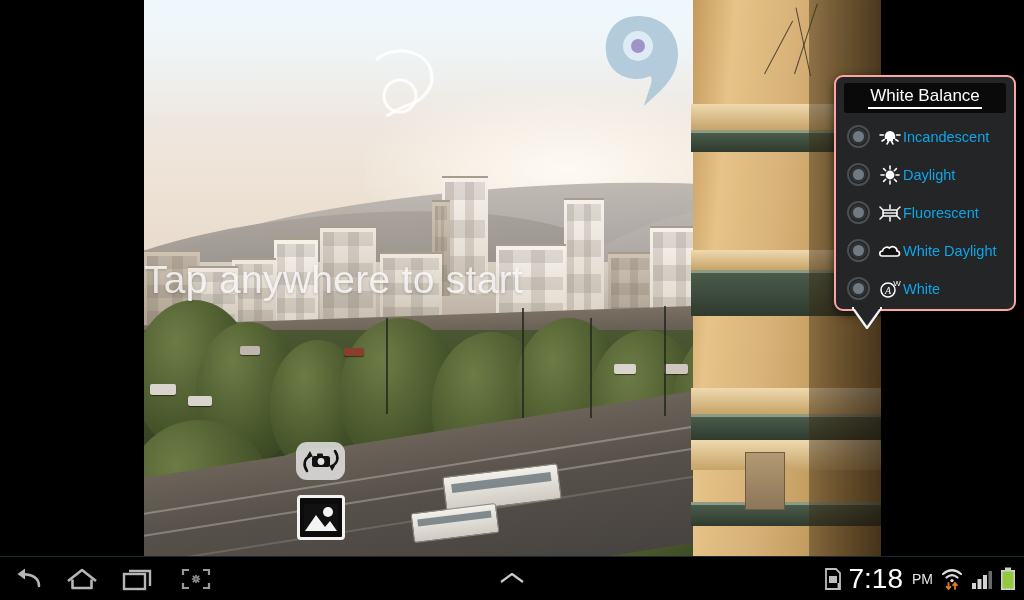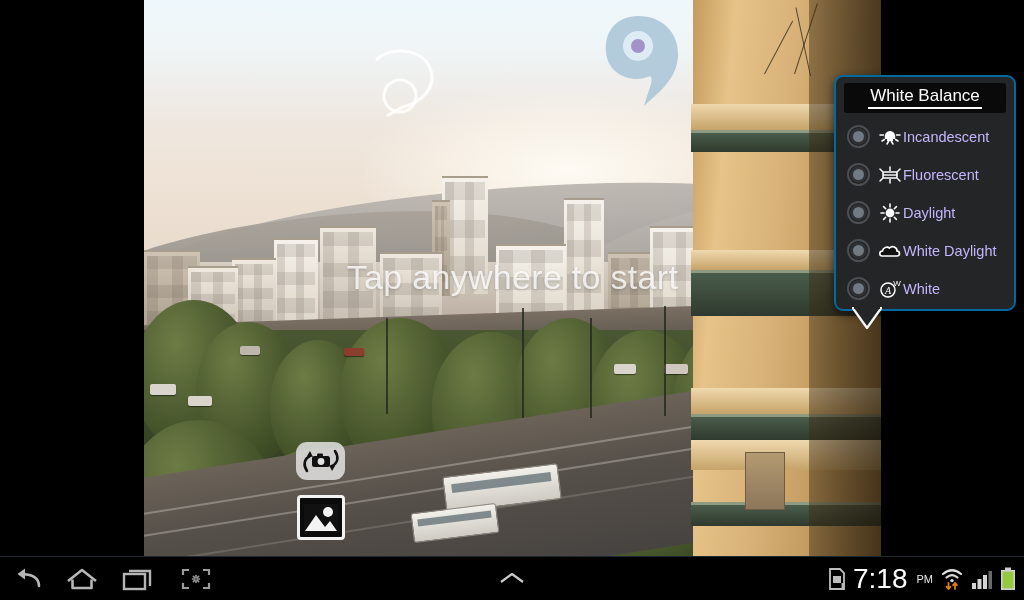--- a/index.html
+++ b/index.html
@@ -75,61 +75,61 @@
     border-top:3px solid #8e9a82; }
   .slab2{ position:absolute; background:linear-gradient(180deg,#efd9ae,#c6a368); }
   .antenna{ position:absolute; width:1px; background:rgba(40,35,28,.75);
     transform-origin:bottom center; }
   .box{ position:absolute; background:linear-gradient(180deg,#b39a72,#8d765a);
     border:1px solid #6f5b42; }
 
   
   .blob{ position:absolute; }
   
-  #tapHint{ position:absolute; left:0; top:258px; width:737px; text-align:center;
-    font-size:34px; color:rgba(255,255,255,.80); letter-spacing:.3px;
+  #tapHint{ position:absolute; left:0; top:258px; width:737px; 
+    font-size:39px; color:rgba(255,255,255,.80); letter-spacing:.3px;
     text-shadow:0 1px 3px rgba(0,0,0,.18); pointer-events:none; }
 
   #camSwitch{ position:absolute; left:152px; top:442px; width:49px; height:38px;
     border-radius:11px; background:rgba(225,225,225,.86);
     display:flex; align-items:center; justify-content:center; }
   #galleryBtn{ position:absolute; left:153px; top:495px; width:48px; height:45px;
     border:3px solid #f2f2f2; border-radius:4px; background:#0b0b0b;
     display:flex; align-items:center; justify-content:center; }
 
   
   #wbPanel{ position:absolute; left:834px; top:75px; width:182px; height:236px;
-    background:#242526; border:2px solid #0369a1; border-radius:9px;
+    background:#242526; border:2px solid #fca5a5; border-radius:9px;
     box-shadow:0 3px 10px rgba(0,0,0,.6); }
   #wbPanel .title-wrap{ margin:6px 8px 2px 8px; background:#0a0a0a; border-radius:3px;
     padding:3px 0 4px; text-align:center; }
   #wbPanel .title{ display:inline-block; font-size:17px; color:#fdfdfd;
     border-bottom:2px solid #fdfdfd; padding:0 2px 1px; line-height:1.15; }
   .wb-list{ padding:3px 0 0 0; }
   .wb-item{ display:flex; align-items:center; height:38px; padding-left:11px; }
   .radio{ width:23px; height:23px; border-radius:50%;
     background:#2f3133; border:2px solid #4b4f52;
     display:flex; align-items:center; justify-content:center; flex:0 0 auto;
     box-shadow:inset 0 0 0 1px rgba(0,0,0,.45); }
   .radio b{ display:block; width:11px; height:11px; border-radius:50%;
     background:#6f7a83; }
   .wb-ico{ width:24px; height:20px; margin-left:8px; flex:0 0 auto;
     display:flex; align-items:center; justify-content:center; }
-  .wb-lbl{ font-size:14.5px; color:#c4b5fd; margin-left:1px; white-space:nowrap; }
+  .wb-lbl{ font-size:14.5px; color:#0ea5e9; margin-left:1px; white-space:nowrap; }
   #wbTail{ position:absolute; left:852px; top:307px; width:30px; height:22px; }
 
   
   #navbar{ position:absolute; left:0; bottom:0; width:1024px; height:44px;
     background:#000; border-top:1px solid #1b2a30; }
   .nav-ico{ position:absolute; top:0; height:44px; display:flex;
     align-items:center; justify-content:center; }
   #statusArea{ position:absolute; right:8px; top:0; height:44px;
     display:flex; align-items:center; gap:7px; }
   #clock{ font-size:28px; color:#fff; letter-spacing:0; line-height:1; }
-  #ampm{ font-size:11px; color:#e8e8e8; margin-left:2px; }
+  #ampm{ font-size:14px; color:#e8e8e8; margin-left:2px; }
 </style>
 </head>
 <body>
 
 <div id="screen">
 
   <div id="viewfinder">
 
     <div class="sky"></div>
     <div class="cloudband"></div>
@@ -267,41 +267,20 @@
               <path d="M2 8 H5.5"></path>
                 <path d="M18.5 8 H22"></path>
               <path d="M4 14 L6.5 12.5"></path>
                 <path d="M20 14 L17.5 12.5"></path>
               <path d="M9 17 L10.5 14.5"></path>
                 <path d="M15 17 L13.5 14.5"></path>
             </g>
           </svg>
         </span>
         <span class="wb-lbl">Incandescent</span>
-      </div>
-
-      <div class="wb-item">
-        <span class="radio">
-            <b></b>
-          </span>
-        <span class="wb-ico">
-          <svg width="24" height="20" viewBox="0 0 24 20">
-            <rect x="5" y="7" width="14" height="6" rx="1.2" fill="none" stroke="#fff" stroke-width="1.6"></rect>
-            <path d="M5 10 H19" stroke="#fff" stroke-width="1.4"></path>
-            <g stroke="#fff" stroke-width="1.5" stroke-linecap="round">
-              <path d="M2 4 L5 7"></path>
-                <path d="M22 4 L19 7"></path>
-              <path d="M2 16 L5 13"></path>
-                <path d="M22 16 L19 13"></path>
-              <path d="M12 2 V5.5"></path>
-                <path d="M12 14.5 V18"></path>
-            </g>
-          </svg>
-        </span>
-        <span class="wb-lbl">Fluorescent</span>
       </div>
 
       <div class="wb-item">
         <span class="radio">
             <b></b>
           </span>
         <span class="wb-ico">
           <svg width="24" height="20" viewBox="0 0 24 20">
             <circle cx="12" cy="10" r="4.4" fill="#fff"></circle>
             <g stroke="#fff" stroke-width="1.6" stroke-linecap="round">
@@ -318,20 +297,41 @@
         </span>
         <span class="wb-lbl">Daylight</span>
       </div>
 
       <div class="wb-item">
         <span class="radio">
             <b></b>
           </span>
         <span class="wb-ico">
           <svg width="24" height="20" viewBox="0 0 24 20">
+            <rect x="5" y="7" width="14" height="6" rx="1.2" fill="none" stroke="#fff" stroke-width="1.6"></rect>
+            <path d="M5 10 H19" stroke="#fff" stroke-width="1.4"></path>
+            <g stroke="#fff" stroke-width="1.5" stroke-linecap="round">
+              <path d="M2 4 L5 7"></path>
+                <path d="M22 4 L19 7"></path>
+              <path d="M2 16 L5 13"></path>
+                <path d="M22 16 L19 13"></path>
+              <path d="M12 2 V5.5"></path>
+                <path d="M12 14.5 V18"></path>
+            </g>
+          </svg>
+        </span>
+        <span class="wb-lbl">Fluorescent</span>
+      </div>
+
+      <div class="wb-item">
+        <span class="radio">
+            <b></b>
+          </span>
+        <span class="wb-ico">
+          <svg width="24" height="20" viewBox="0 0 24 20">
             <path d="M4 15 C1 15 1 10 4.5 10 C5 6.5 9 5 11.5 7 C14 4.5 19 6 19 10
                      C22 10 22.5 15 19 15 Z" fill="#111" stroke="#fff" stroke-width="1.7"></path>
           </svg>
         </span>
         <span class="wb-lbl">White Daylight</span>
       </div>
 
       <div class="wb-item">
         <span class="radio">
             <b></b>

